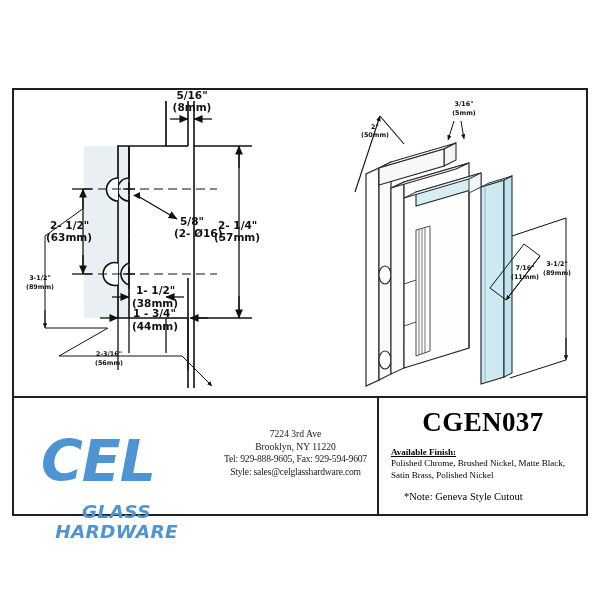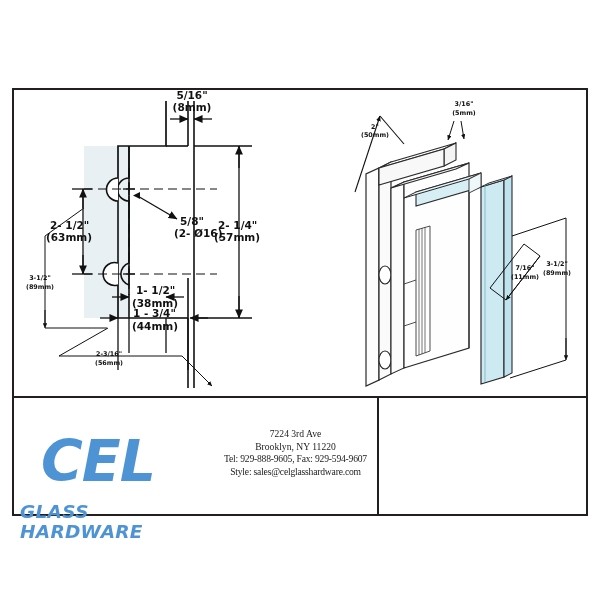--- a/index.html
+++ b/index.html
@@ -76,20 +76,21 @@
     padding-left: 8px;
   }
   .logo-sub {
     font-family: "DejaVu Sans", sans-serif;
     font-weight: bold;
     font-style: italic;
     font-size: 18.5px;
     line-height: 20px;
     color: #4e94d4;
     letter-spacing: 0.3px;
+    text-align: center;
     margin: 0;
     padding-left: 2px;
   }
 
   
   .address-block {
     position: absolute;
     left: 218px;
     top: 428px;
     width: 155px;
@@ -374,14 +375,21 @@
     <div class="logo-sub">GLASS HARDWARE</div>
   </div>
 
   <div class="address-block">
     <div>7224 3rd Ave</div>
     <div>Brooklyn, NY 11220</div>
     <div class="addr-wide">Tel: 929-888-9605, Fax: 929-594-9607</div>
     <div class="addr-wide">Style: sales@celglasshardware.com</div>
   </div>
 
+  <div class="title-block">
+    <div class="model-no">CGEN037</div>
+    <div class="finish-head">Available Finish:</div>
+    <div class="finish-line">Polished Chrome, Brushed Nickel, Matte Black,</div>
+    <div class="finish-line">Satin Brass, Polished Nickel</div>
+    <div class="note-line">*Note:  Geneva  Style Cutout</div>
+  </div>
 
 </div>
 
 </body></html>

